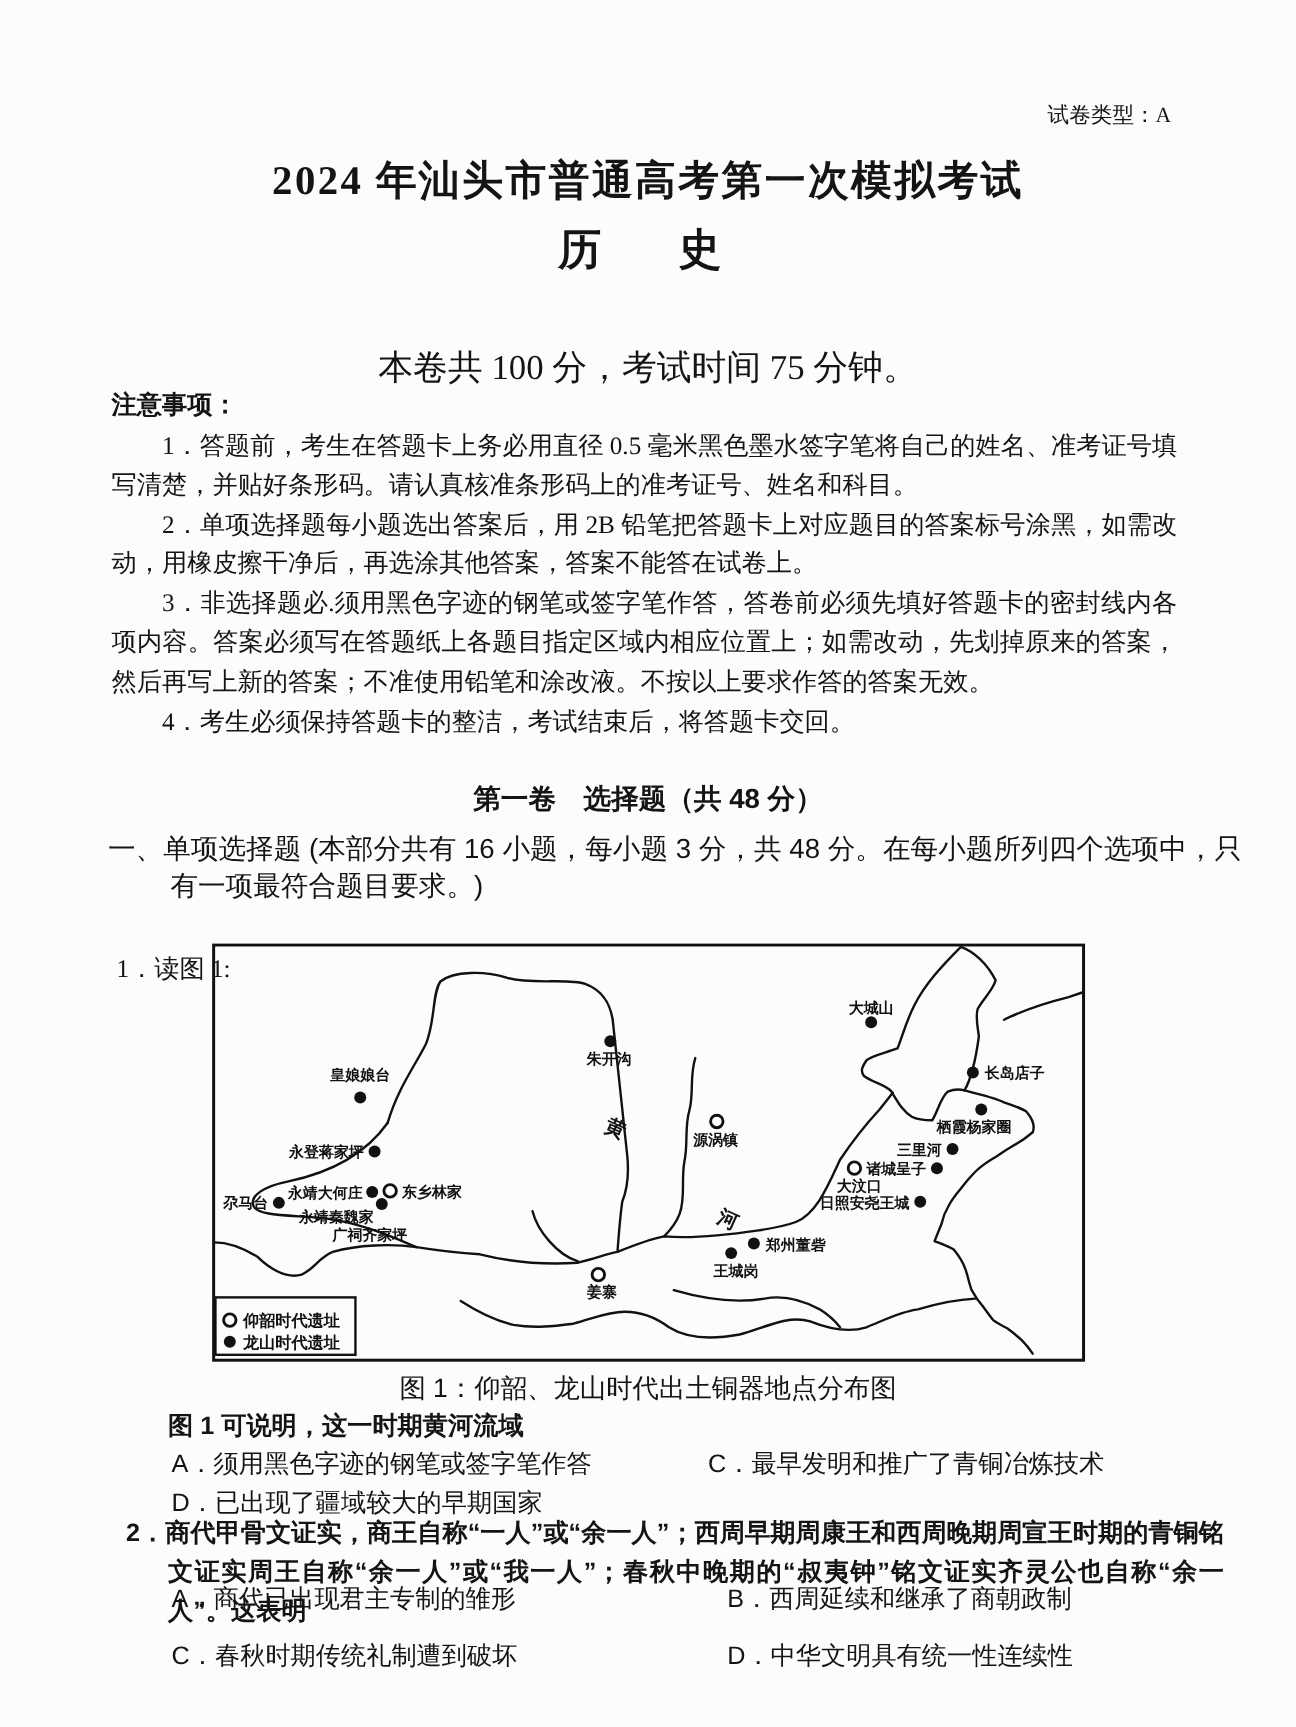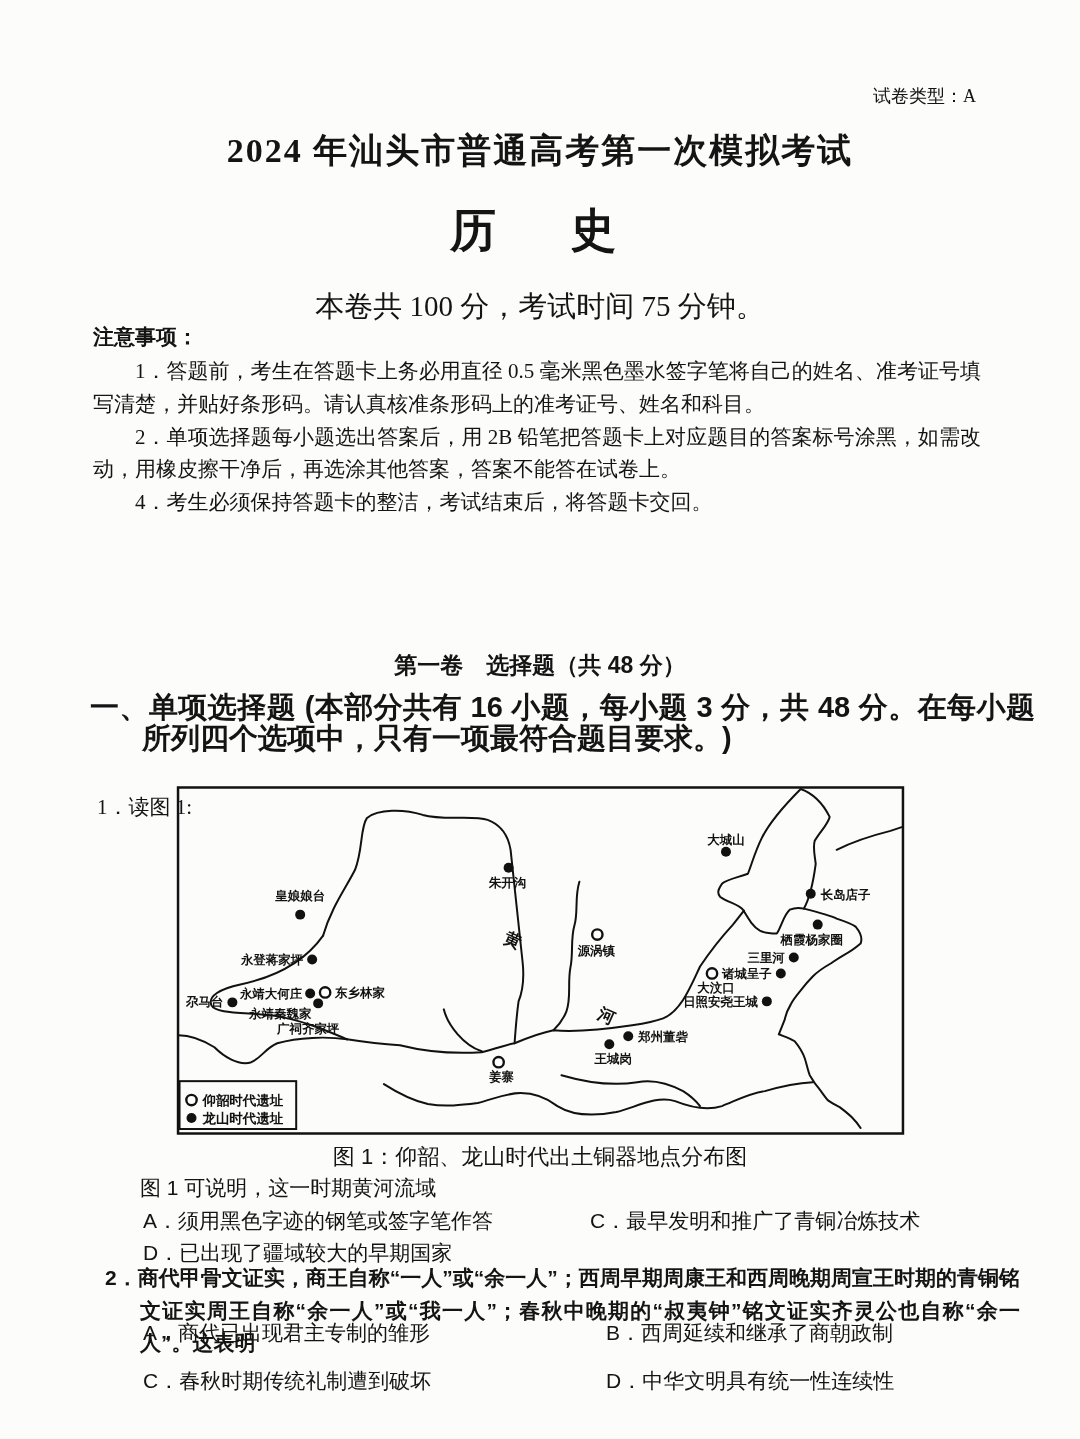--- a/index.html
+++ b/index.html
@@ -7,40 +7,40 @@
     width:1080px;height:1439px;position:relative;overflow:hidden;
     background:#fcfcfb;color:#141414;
     font-family:"Liberation Serif","DejaVu Serif",serif;
   }
   .sans{font-family:"Liberation Sans","DejaVu Sans",sans-serif;}
   .abs{position:absolute;}
   .center{width:100%;text-align:center;}
 
   .paper-type{top:84px;right:104px;font-size:18px;font-weight:normal;text-align:right;}
   .title{top:128px;font-size:34px;font-weight:bold;letter-spacing:2px;}
-  .subject{top:200px;font-size:46px;font-weight:bold;letter-spacing:14px;}
+  .subject{top:184px;font-size:36px;font-weight:bold;letter-spacing:14px;}
   .exam-info{top:287px;font-size:29px;}
 
   .notice-heading{top:323px;left:93px;font-size:21px;font-weight:bold;}
   .notice-body{top:355px;left:93px;width:888px;}
   .notice-body p{margin:0;font-size:21px;line-height:32.8px;text-indent:2em;text-align:justify;}
 
   .section-title{top:650px;font-size:23px;font-weight:bold;}
-  .part-heading{top:692px;left:90px;width:893px;font-size:29px;font-weight:bold;
+  .part-heading{top:692px;left:90px;width:893px;font-size:23px;font-weight:normal;
     line-height:31px;padding-left:52px;text-indent:-52px;text-align:justify;margin:0;}
 
   .q1-lead{top:793px;left:97px;font-size:21px;}
 
   .map-wrap{top:786px;left:176px;width:729px;height:349px;}
   .site-label{font:bold 12.5px "Liberation Sans","DejaVu Sans",sans-serif;fill:#111;}
   .river-char{font:bold 17px "Liberation Serif","DejaVu Serif",serif;fill:#111;}
   .legend-label{font:bold 13.5px "Liberation Sans","DejaVu Sans",sans-serif;fill:#111;}
 
   .fig-caption{top:1142px;font-size:22px;font-weight:normal;}
-  .q1-stem{top:1174px;left:140px;font-size:21px;font-weight:normal;}
+  .q1-stem{top:1174px;left:140px;font-size:21px;font-weight:bold;}
 
   .options{left:143px;width:845px;display:grid;grid-template-columns:447px auto;
     font-size:21px;line-height:30px;row-gap:2px;}
   .q1-options{top:1206px;}
   .q2-options{top:1317px;line-height:32px;gap:16px;}
 
   .q2-block{top:1262px;left:105px;width:880px;font-size:21px;font-weight:bold;
     line-height:32.5px;text-align:justify;padding-left:35px;text-indent:-35px;margin:0;
     font-family:"Liberation Sans","DejaVu Sans",sans-serif;}
 </style>
@@ -49,20 +49,21 @@
 
 <div class="abs paper-type">试卷类型：A</div>
 <div class="abs center title">2024 年汕头市普通高考第一次模拟考试</div>
 <div class="abs center subject">历　史</div>
 <div class="abs center exam-info">本卷共 100 分，考试时间 75 分钟。</div>
 
 <div class="abs notice-heading sans">注意事项：</div>
 <div class="abs notice-body">
   <p>1．答题前，考生在答题卡上务必用直径 0.5 毫米黑色墨水签字笔将自己的姓名、准考证号填写清楚，并贴好条形码。请认真核准条形码上的准考证号、姓名和科目。</p>
   <p>2．单项选择题每小题选出答案后，用 2B 铅笔把答题卡上对应题目的答案标号涂黑，如需改动，用橡皮擦干净后，再选涂其他答案，答案不能答在试卷上。</p>
+  <p>3．非选择题必.须用黑色字迹的钢笔或签字笔作答，答卷前必须先填好答题卡的密封线内各项内容。答案必须写在答题纸上各题目指定区域内相应位置上；如需改动，先划掉原来的答案，然后再写上新的答案；不准使用铅笔和涂改液。不按以上要求作答的答案无效。</p>
   <p>4．考生必须保持答题卡的整洁，考试结束后，将答题卡交回。</p>
 </div>
 
 <div class="abs center section-title sans">第一卷　选择题（共 48 分）</div>
 <p class="abs part-heading sans">一、单项选择题 (本部分共有 16 小题，每小题 3 分，共 48 分。在每小题所列四个选项中，只有一项最符合题目要求。)</p>
 
 <div class="abs q1-lead">1．读图 1:</div>
 
 <div class="abs map-wrap">
   <svg width="729" height="349" viewBox="0 0 730 350">

